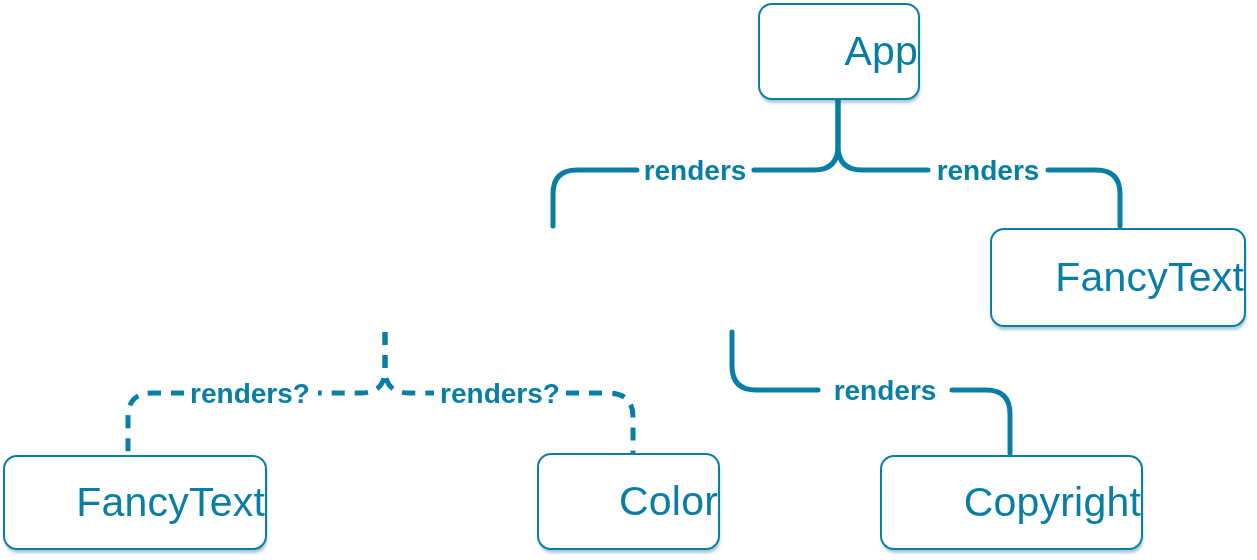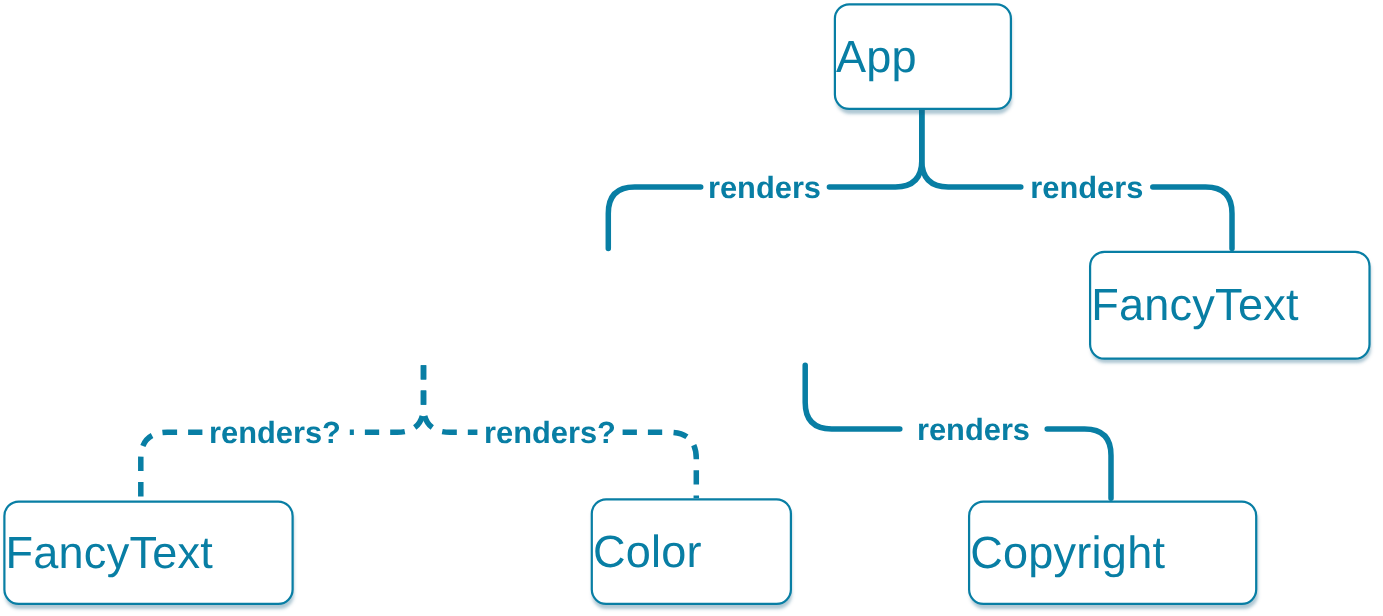--- a/index.html
+++ b/index.html
@@ -40,21 +40,21 @@
     text-anchor: middle;
   }
   .node {
     position: absolute;
     box-sizing: border-box;
     background: #ffffff;
     border: 2.5px solid var(--accent, #087EA4);
     border-radius: 14px;
     display: flex;
     align-items: center;
-    justify-content: flex-start;
+    justify-content: flex-end;
     color: var(--accent, #087EA4);
     font-size: 41px;
     font-weight: 500;
     letter-spacing: 0.2px;
     box-shadow: 1px 4px 3px -1px rgba(23, 94, 128, 0.35);
   }
   .node-app        { left: 758px;  top: 3px;   width: 162px; height: 97px; }
   .node-inspire    { left: 335px;  top: 228px; width: 460px; height: 102px; }
   .node-fancy-r    { left: 990px;  top: 228px; width: 256px; height: 99px; }
   .node-fancy-l    { left: 3px;    top: 455px; width: 264px; height: 95px; }

